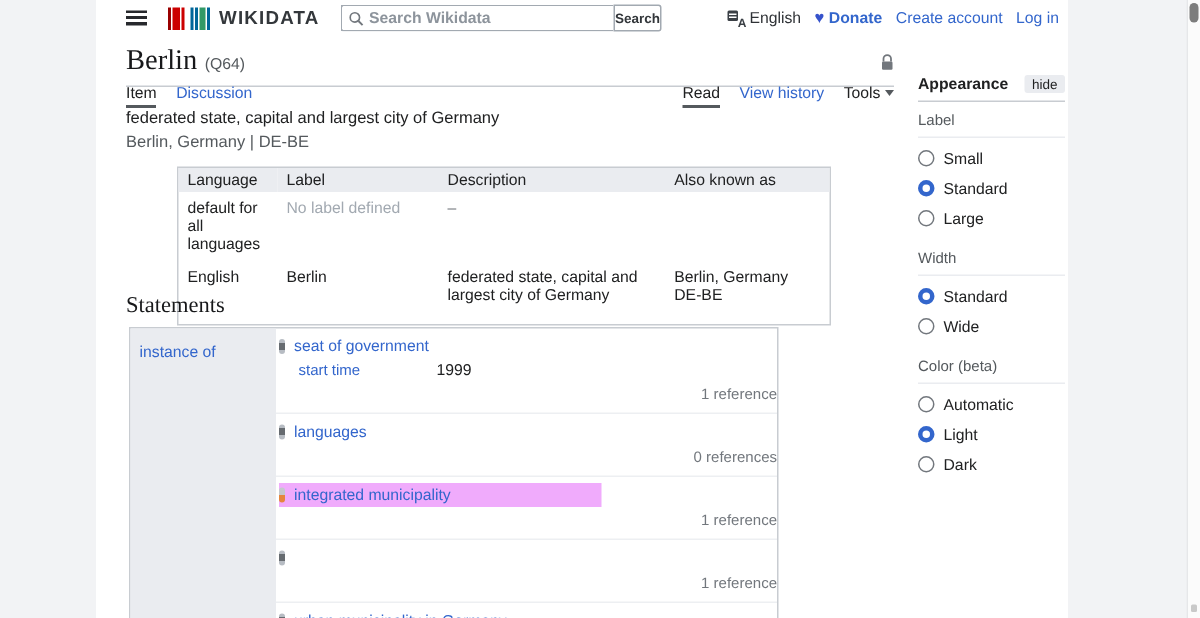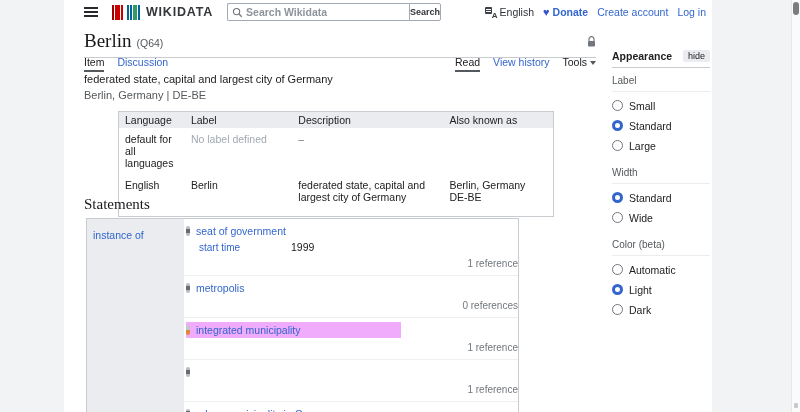--- a/index.html
+++ b/index.html
@@ -208,21 +208,21 @@
         <div class="qualifier">
           <span class="link">start time</span>
           <span class="qval">1999</span>
         </div>
         <div class="refs">1 reference</div>
       </div>
 
       <div class="claim">
         <div class="claim-main">
           <span class="rank normal"></span>
-          <span class="link">metropolis</span>
+          <span class="link">languages</span>
         </div>
         <div class="refs">0 references</div>
       </div>
 
       <div class="claim">
         <div class="claim-main highlighted">
           <span class="rank deprecated"></span>
           <span class="link">integrated municipality</span>
         </div>
         <div class="refs">1 reference</div>

